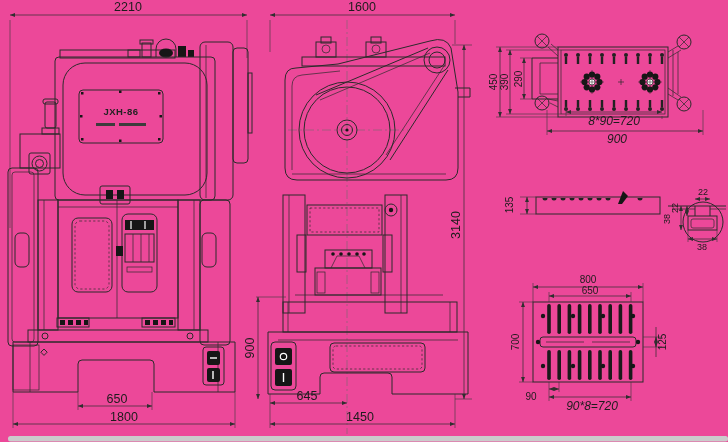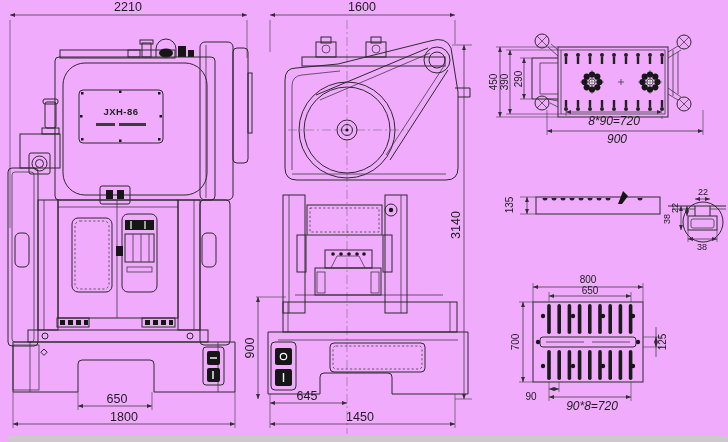--- a/index.html
+++ b/index.html
@@ -1,16 +1,16 @@
 <!DOCTYPE html>
 <html><head>
 <meta charset="utf-8">
 <style>
   html,body{margin:0;padding:0;background:#f6f6f4;}
-  #stage{position:relative;width:728px;height:442px;background:#f0abfc;overflow:hidden;
+  #stage{position:relative;width:728px;height:442px;background:#ec4899;overflow:hidden;
          font-family:"Liberation Sans", sans-serif;}
   svg{position:absolute;left:0;top:0;}
   .ln{stroke:#2b2b2b;stroke-width:1;fill:none;}
   .lnt{stroke:#2b2b2b;stroke-width:.7;fill:none;}
   .ext{stroke:#3a3a3a;stroke-width:.6;fill:none;}
   .dim{stroke:#2f2f2f;stroke-width:.7;fill:none;marker-start:url(#ar);marker-end:url(#ar);}
   .cl{stroke:#6a6a6a;stroke-width:.55;fill:none;stroke-dasharray:9 3 2 3;}
   .blk{fill:#161616;stroke:none;}
   .dash{stroke:#2b2b2b;stroke-width:.7;fill:none;stroke-dasharray:2.2 2.2;}
   text{fill:#1c1c1c;font-family:"Liberation Sans",sans-serif;font-size:12.5px;text-anchor:middle;}

